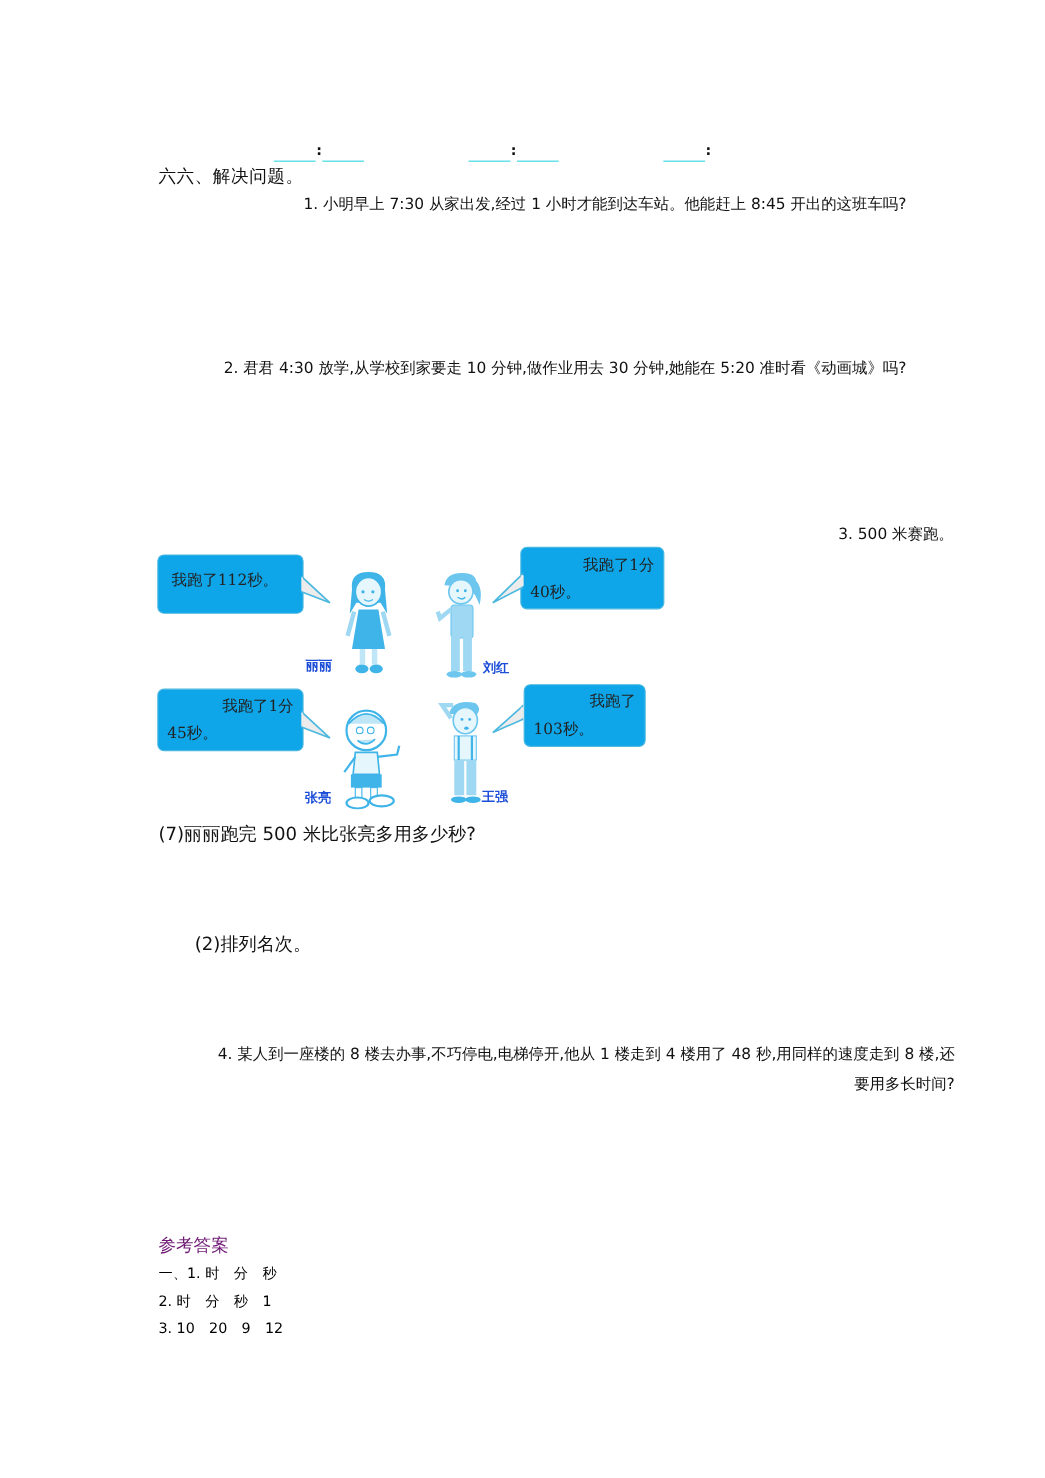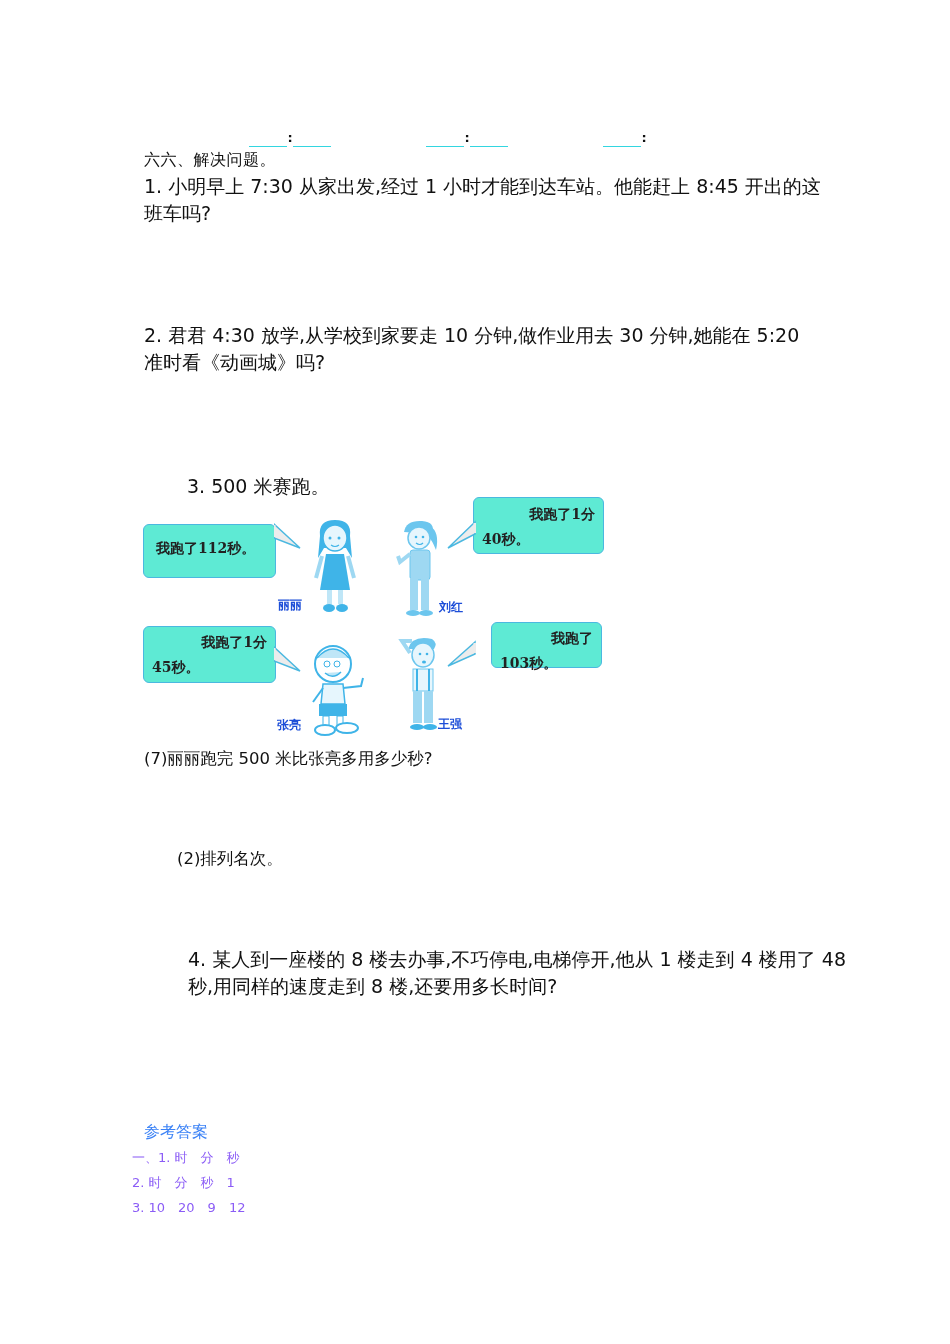--- a/index.html
+++ b/index.html
@@ -3,29 +3,29 @@
 <meta charset="utf-8">
 <style>
   html, body { margin:0; padding:0; background:#ffffff; }
   body { width:950px; height:1344px; position:relative; overflow:hidden;
          font-family:"DejaVu Sans","Liberation Sans",sans-serif; color:#111; }
   .abs { position:absolute; }
   .blank-row { top:128px; height:22px; font-size:14px; }
   .blank { display:inline-block; border-bottom:1.5px solid #33d6e0; height:18px; vertical-align:bottom; }
   .colon { display:inline-block; width:6px; text-align:center; font-weight:bold; font-size:13px; vertical-align:bottom; line-height:18px;}
   .section-title { left:144px; top:150px; font-size:16px; letter-spacing:0.5px; }
-  .q { left:144px; font-size:19px; line-height:27px; width:680px; }
+  .q { left:144px; font-size:14px; line-height:27px; width:680px;text-align:right; }
   .sub { left:144px; font-size:16.5px; }
-  .bubble { position:absolute; background:#5eead4; border:1.5px solid #4bb8e0; border-radius:6px;
-            font-family:"DejaVu Serif","Liberation Serif",serif; font-weight:bold; font-size:14px;
+  .bubble { position:absolute; background:#0ea5e9; border:1.5px solid #4bb8e0; border-radius:6px;
+            font-family:"DejaVu Serif","Liberation Serif",serif; font-weight:normal; font-size:14px;
             color:#222; box-sizing:border-box; line-height:25px; }
   .tail { position:absolute; }
   .name { position:absolute; font-family:"DejaVu Serif","Liberation Serif",serif; font-weight:bold; font-size:12px; color:#1d4ed8; }
-  .ans-title { left:144px; top:1122px; font-size:16px; color:#3b82f6; }
-  .ans { left:132px; font-size:13px; color:#8b5cf6; }
+  .ans-title { left:144px; top:1122px; font-size:16px; color:#701a75; }
+  .ans { left:144px; font-size:13px; color:#000000; }
 </style>
 </head>
 <body>
 
 <div class="abs blank-row" style="left:249px;">
   <span class="blank" style="width:38px"></span><span class="colon">:</span><span class="blank" style="width:38px"></span>
 </div>
 <div class="abs blank-row" style="left:426px;">
   <span class="blank" style="width:38px"></span><span class="colon">:</span><span class="blank" style="width:38px"></span>
 </div>
@@ -34,21 +34,21 @@
 </div>
 
 <div class="abs section-title">六六、解决问题。</div>
 
 <div class="abs q" style="top:173px;">1. 小明早上 7:30 从家出发,经过 1 小时才能到达车站。他能赶上 8:45 开出的这班车吗?</div>
 <div class="abs q" style="top:322px;">2. 君君 4:30 放学,从学校到家要走 10 分钟,做作业用去 30 分钟,她能在 5:20 准时看《动画城》吗?</div>
 <div class="abs q" style="top:473px;margin-left:43px;">3. 500 米赛跑。</div>
 
 <div class="abs" style="left:0;top:0;width:950px;height:0;">
 
-  <div class="bubble" style="left:143px;top:524px;width:133px;height:54px;padding:11px 0 0 12px;">
+  <div class="bubble" style="left:143px;top:504px;width:133px;height:54px;padding:11px 0 0 12px;">
     <div>我跑了112秒。</div>
   </div>
   <svg class="tail" style="left:274px;top:520px" width="30" height="30">
       <polygon points="0,4 26,28 0,18" fill="#ececec" stroke="#4bb8e0" stroke-width="1.5"></polygon>
       <line x1="0" y1="5" x2="0" y2="17" stroke="#ececec" stroke-width="3"></line>
     </svg>
 
   <div class="bubble" style="left:473px;top:497px;width:131px;height:57px;padding:4px 8px 0 8px;">
     <div style="text-align:right">我跑了1分</div>
     <div>40秒。</div>
@@ -60,21 +60,21 @@
 
   <div class="bubble" style="left:143px;top:626px;width:133px;height:57px;padding:3px 8px 0 8px;">
     <div style="text-align:right">我跑了1分</div>
     <div>45秒。</div>
   </div>
   <svg class="tail" style="left:274px;top:645px" width="30" height="30">
       <polygon points="0,2 26,26 0,16" fill="#ececec" stroke="#4bb8e0" stroke-width="1.5"></polygon>
       <line x1="0" y1="3" x2="0" y2="15" stroke="#ececec" stroke-width="3"></line>
     </svg>
 
-  <div class="bubble" style="left:491px;top:622px;width:111px;height:46px;padding:3px 8px 0 8px;">
+  <div class="bubble" style="left:476px;top:622px;width:111px;height:57px;padding:3px 8px 0 8px;">
     <div style="text-align:right">我跑了</div>
     <div>103秒。</div>
   </div>
   <svg class="tail" style="left:446px;top:640px" width="30" height="30">
       <polygon points="29,2 2,26 29,14" fill="#ececec" stroke="#4bb8e0" stroke-width="1.5"></polygon>
       <line x1="29" y1="3" x2="29" y2="13" stroke="#ececec" stroke-width="3"></line>
     </svg>
 
   <svg class="abs" style="left:310px;top:518px" width="50" height="100" viewBox="0 0 50 100">
     <path d="M10,18 Q8,2 25,2 Q42,2 40,18 L42,40 L36,30 L14,30 L8,40 Z" fill="#3fb4e8"></path>

